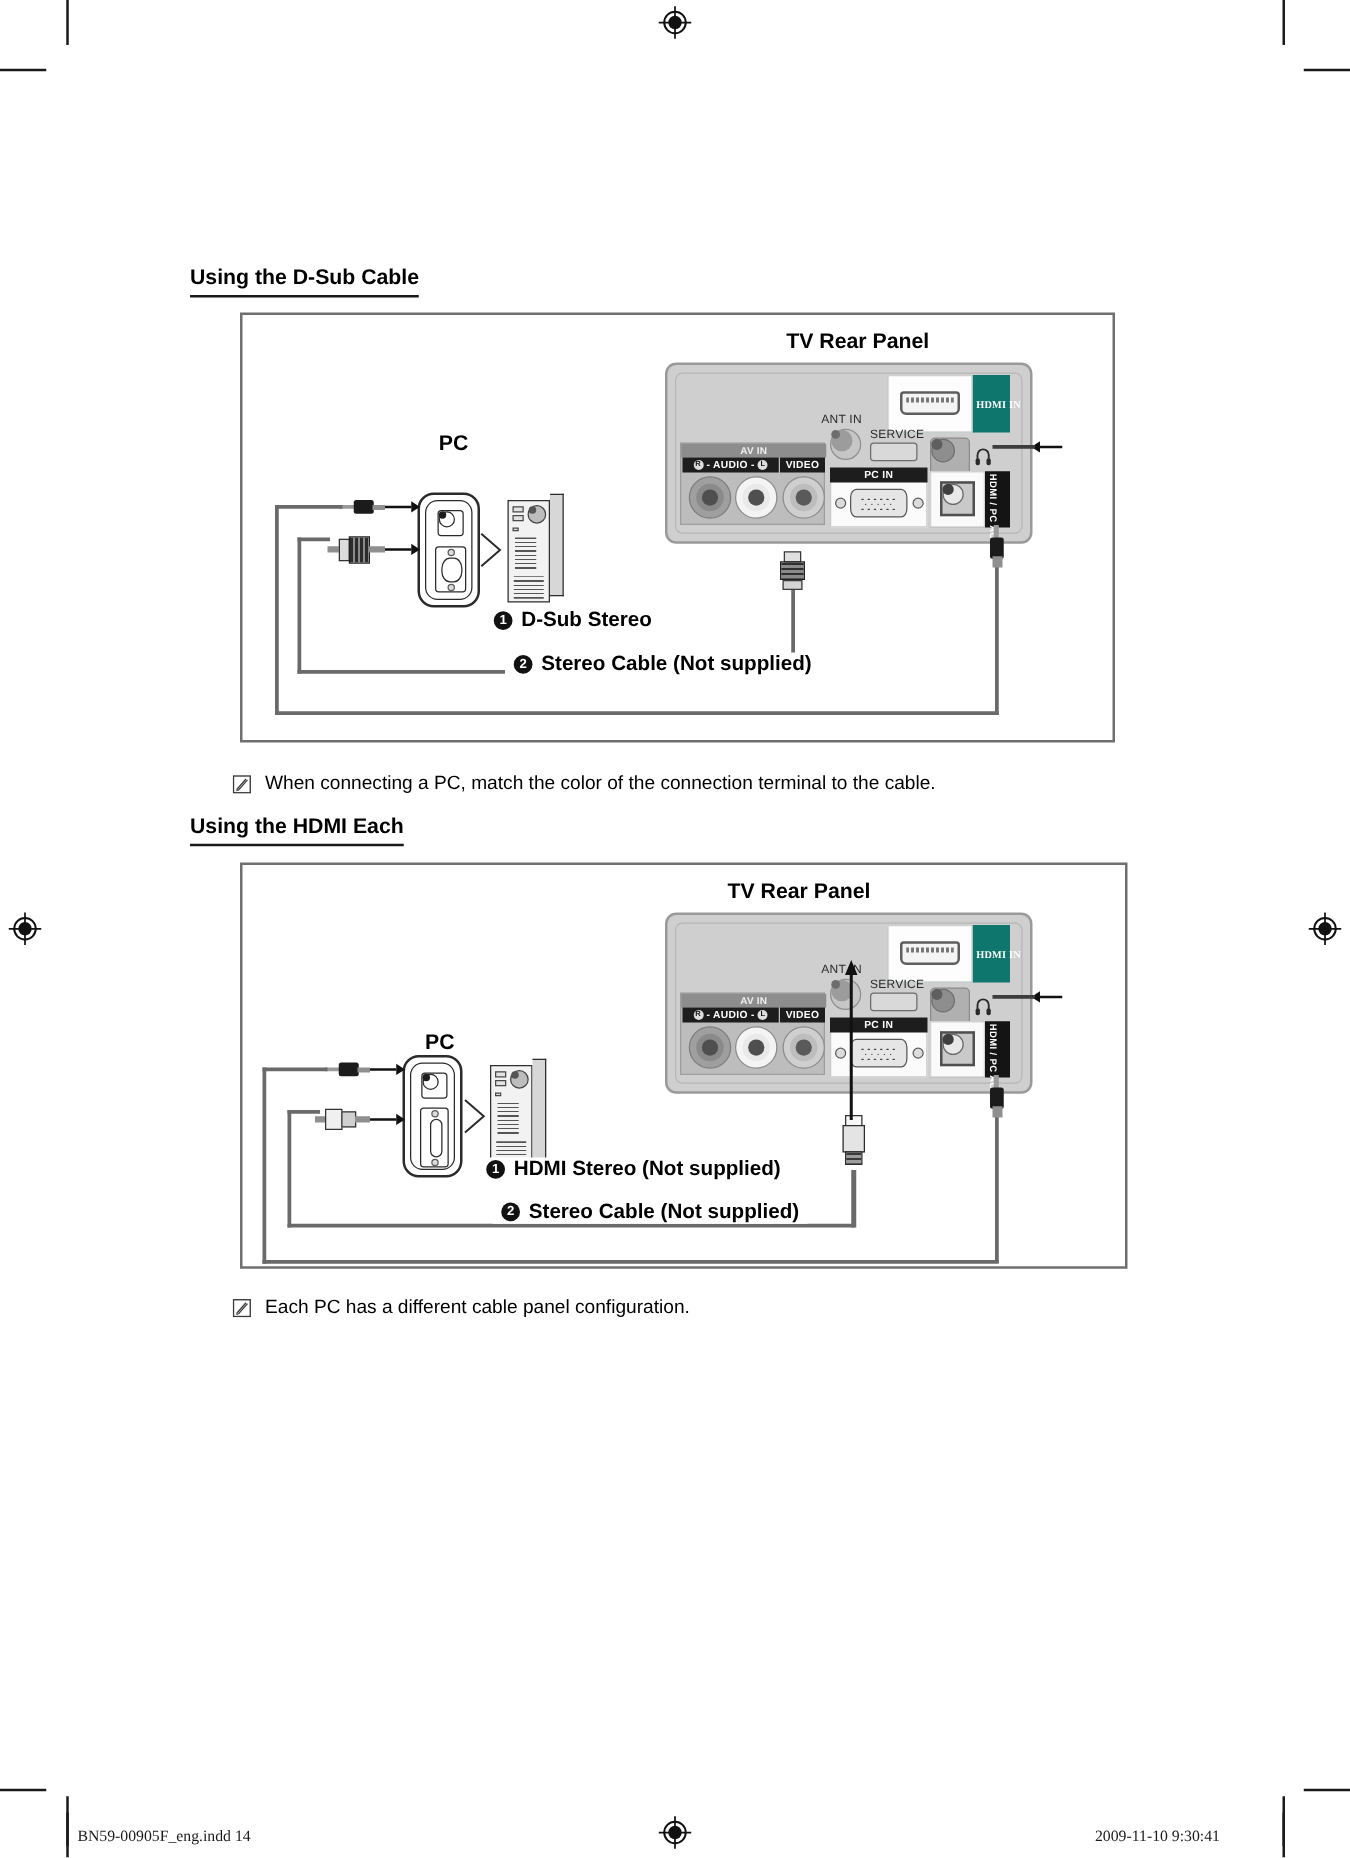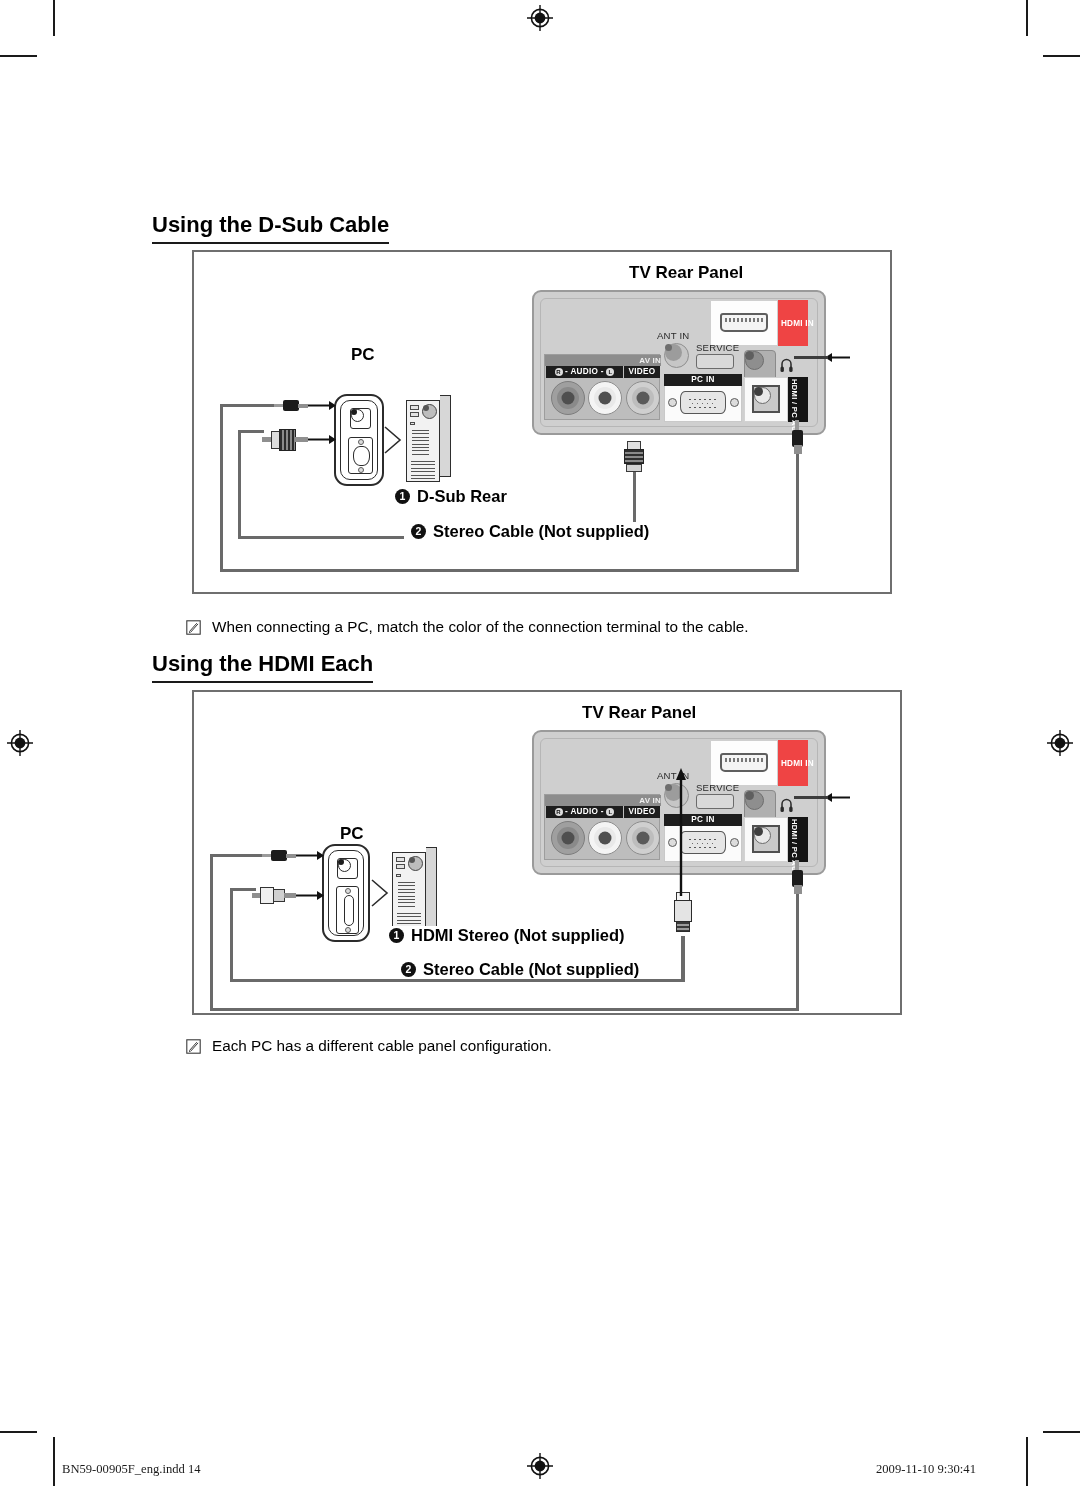--- a/index.html
+++ b/index.html
@@ -51,21 +51,21 @@
   .chapter-rule {
     position: absolute;
     left: 0; top: 31px;
     width: 782px; height: 2px;
     background: #7d7d7d;
   }
 
   
   .subhead {
     position: absolute;
-    font-size: 22px;
+    font-size: 17px;
     font-weight: bold;
     white-space: nowrap;
     padding-bottom: 4px;
     border-bottom: 2px solid #1a1a1a;
   }
 
   
   .note {
     position: absolute;
     display: flex;
@@ -142,21 +142,21 @@
     position: absolute;
     left: 6px; top: 6px; right: 6px; bottom: 6px;
     border: 1.5px solid #b6b6b6;
     border-radius: 6px;
     box-sizing: border-box;
   }
 
   .blk { position: absolute; box-sizing: border-box; }
 
   
-  .hdmi-block { background: #ef4444; }
+  .hdmi-block { background: #0f766e; font-family: Liberation Serif, serif; }
   .hdmi-well { background: #fdfdfd; border: 1px solid #cfcfcf; }
   .hdmi-port {
     position: absolute;
     background: #f4f4f4;
     border: 2.2px solid #5e5e5e;
     border-radius: 3px 3px 5px 5px;
     box-sizing: border-box;
   }
   .hdmi-port .pins {
     position: absolute;
@@ -182,21 +182,21 @@
     text-align: center;
     letter-spacing: 0.3px;
     box-sizing: border-box;
   }
   .graystrip {
     position: absolute;
     background: #8d8d8d;
     color: #efefef;
     font-size: 8px;
     font-weight: bold;
-    text-align: right;
+    text-align: center;
     letter-spacing: 0.2px;
     box-sizing: border-box;
   }
   .plain-label {
     position: absolute;
     font-size: 9.6px;
     color: #2a2a2a;
     white-space: nowrap;
     letter-spacing: 0.2px;
   }
@@ -590,21 +590,21 @@
     </div>
 
     <svg class="arrow-r" style="left:630px;top:100px;width:26px;height:11px;transform:scaleX(-1);" viewBox="0 0 26 11">
       <path d="M0 5.5 H18" stroke="#111" stroke-width="2"></path>
       <path d="M18 1 L25 5.5 L18 10 Z" fill="#111"></path>
     </svg>
     <div class="wire-dark" style="left:600px;top:104px;width:34px;height:3px;"></div>
 
     <div class="cable-caption" style="left:194px;top:235px;">
       <span class="bullet-num">1</span>
-      <span>D-Sub Rear</span>
+      <span>D-Sub Stereo</span>
     </div>
     <div class="cable-caption" style="left:210px;top:270px;">
       <span class="bullet-num">2</span>
       <span>Stereo Cable (Not supplied)</span>
     </div>
   </div>
 
   <div class="note" style="left:186px;top:618px;">
     <svg class="note-icon" viewBox="0 0 15 15">
       <rect x="0.8" y="0.8" width="13.4" height="13.4" fill="#fff" stroke="#3a3a3a" stroke-width="1.1"></rect>

